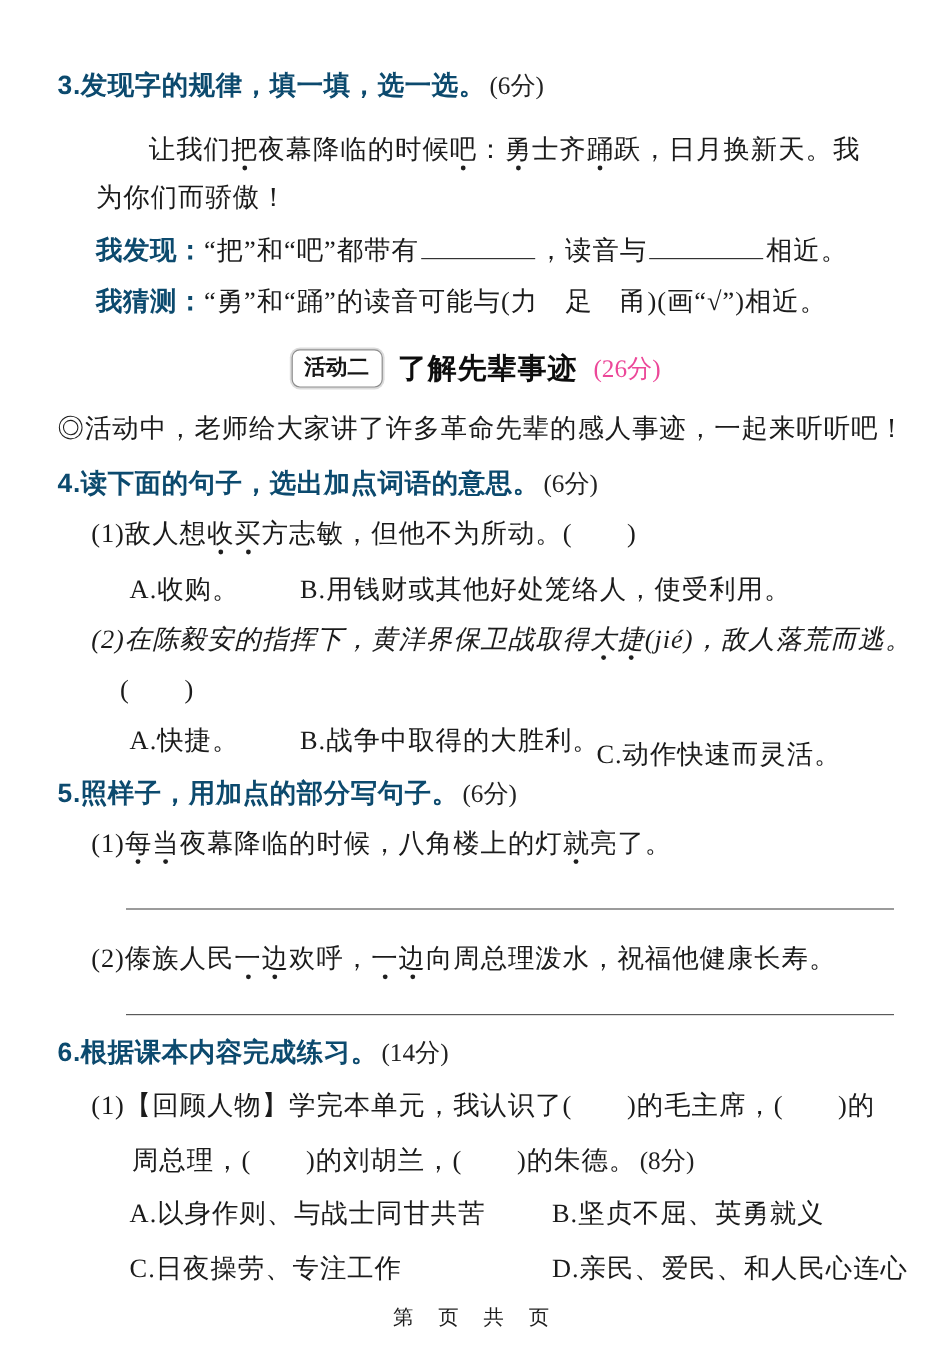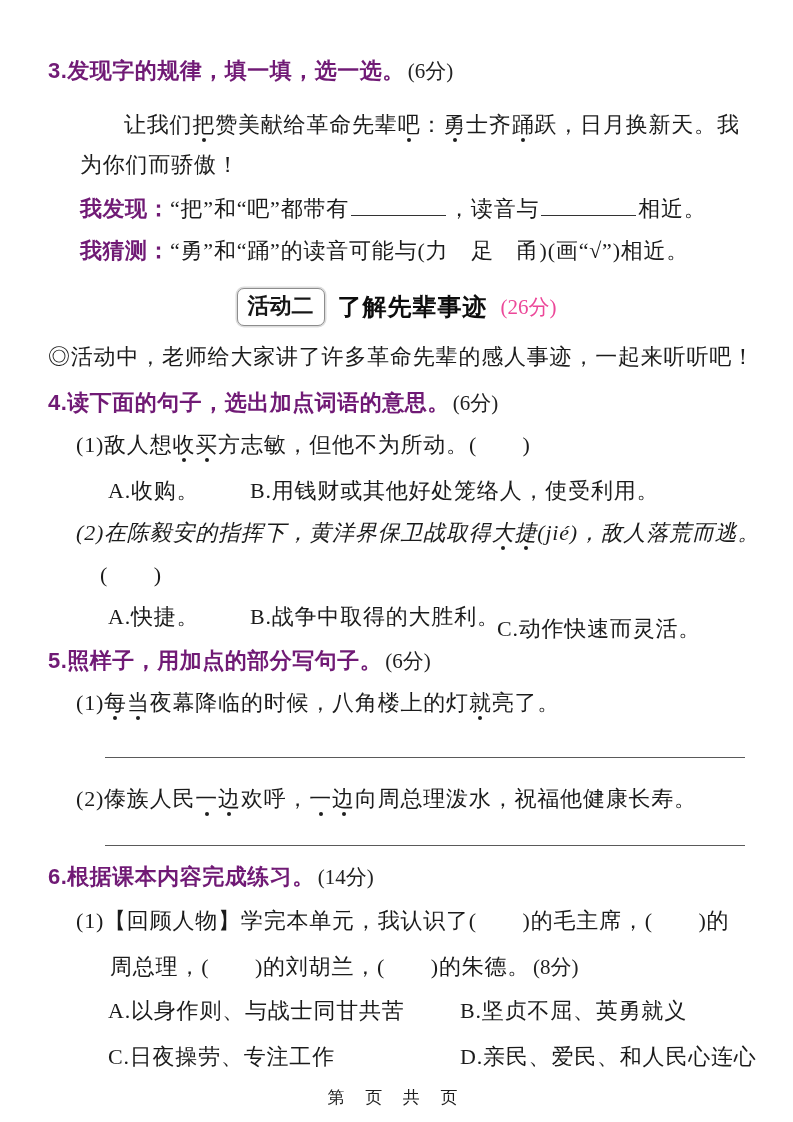--- a/index.html
+++ b/index.html
@@ -18,21 +18,21 @@
     font-size:22px;
     line-height:30px;
     letter-spacing:0.8px;
     color:#1b1b1b;
   }
   .stem{
     font-family:"Liberation Sans", sans-serif;
     font-weight:700;
     font-size:22px;
     letter-spacing:0.5px;
-    color:#701a75;
+    color:#0c4a6e;
   }
   .score{
     font-family:"Liberation Serif", serif;
     font-weight:400;
     font-size:21px;
     letter-spacing:0;
     color:#222;
     margin-left:3px;
   }
   .blank{
@@ -63,21 +63,21 @@
     left:0;right:0;top:286px;
     height:42px;
     display:flex;
     justify-content:center;
     align-items:center;
     gap:13px;
   }
   .badge{
     font-family:"Liberation Sans", sans-serif;
     font-weight:700;
-    font-size:22px;
+    font-size:18px;
     color:#161616;
     border:1.5px solid #8d8d8d;
     border-radius:7px;
     box-shadow:0 0 0 1.5px #dcdcdc;
     padding:2px 10px 4px 10px;
     background:#fff;
   }
   .act-title{
     font-family:"Liberation Sans", sans-serif;
     font-weight:700;
@@ -102,21 +102,21 @@
 </style>
 </head>
 <body>
 
 <div class="page">
 
   <div class="line" style="left:48px;top:56px;">
     <span class="stem">3.发现字的规律，填一填，选一选。</span><span class="score">(6分)</span>
   </div>
 
-  <div class="line" style="left:124px;top:110px;"><span>让我们</span><span class="em">把</span><span>赞美献给革命先辈</span><span class="em">吧</span><span>：</span><span class="em">勇</span><span>士齐</span><span class="em">踊</span><span>跃，日月换新天。我</span></div>
+  <div class="line" style="left:124px;top:110px;"><span>让我们</span><span class="em">把</span><span>夜幕降临的时候</span><span class="em">吧</span><span>：</span><span class="em">勇</span><span>士齐</span><span class="em">踊</span><span>跃，日月换新天。我</span></div>
   <div class="line" style="left:80px;top:194px;">
     <span class="stem">我发现：</span><span><span>“把”和“吧”都带有</span><span class="blank"></span><span>，读音与</span><span class="blank"></span><span>相近。</span></span>
   </div>
 
   <div class="line" style="left:80px;top:150px;">为你们而骄傲！</div>
 
   <div class="line" style="left:80px;top:236px;">
     <span class="stem">我猜测：</span><span>“勇”和“踊”的读音可能与(力　足　甬)(画“√”)相近。</span>
   </div>
 

